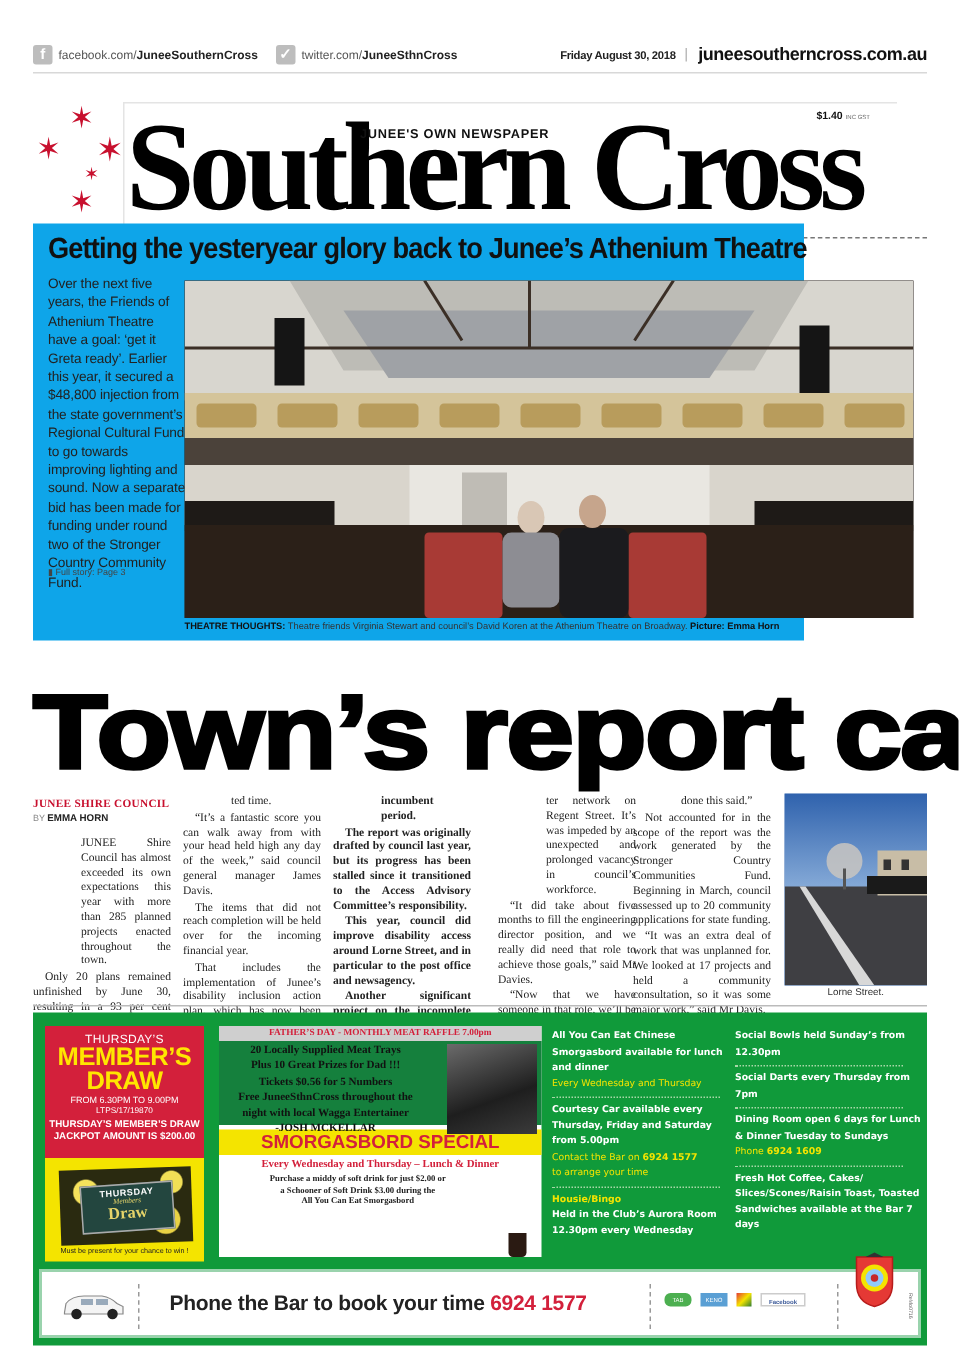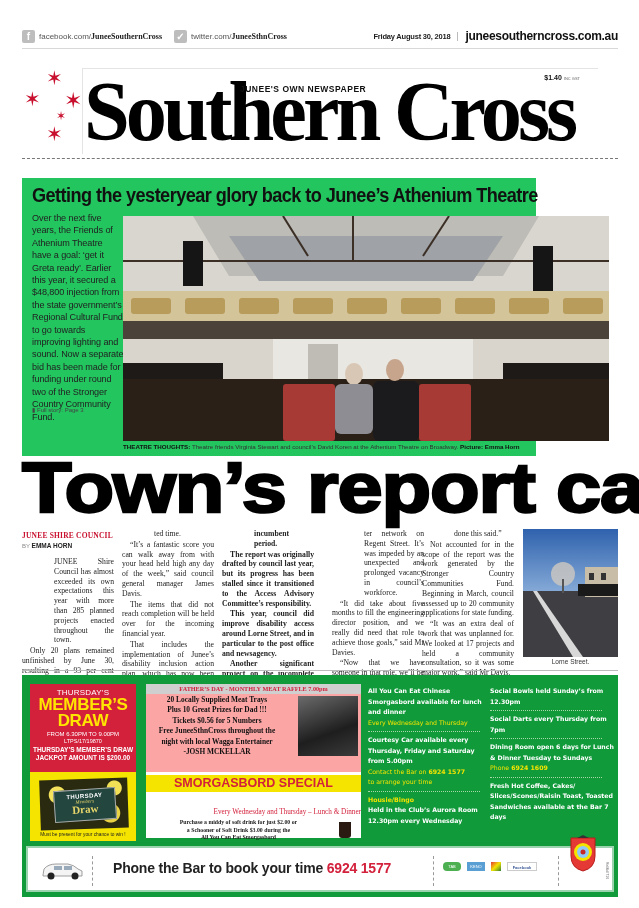--- a/index.html
+++ b/index.html
@@ -3,38 +3,38 @@
 <meta charset="utf-8">
 <style>
   * { box-sizing: border-box; margin: 0; padding: 0; }
   html, body { width: 639px; height: 908px; background: #ffffff; overflow: hidden; }
   body { position: relative; font-family: "Liberation Sans", sans-serif; color: #111; }
 
   
   .topbar { position: absolute; left: 22px; top: 26px; width: 596px; height: 20px; display: flex; align-items: center; font-size: 8px; color: #555; }
   .topbar .soc { display: flex; align-items: center; margin-right: 12px; }
   .topbar .soc .ico { width: 13px; height: 13px; background: #bdbdbd; border-radius: 2px; color: #fff; font-weight: bold; font-size: 10px; display: flex; align-items: center; justify-content: center; margin-right: 4px; font-family: "Liberation Sans", sans-serif; }
-  .topbar .soc b { color: #222; font-family: Liberation Serif, serif; }
+  .topbar .soc b { color: #222; }
   .topbar .spacer { flex: 1; }
   .topbar .date { font-size: 7.5px; font-weight: bold; color: #222; letter-spacing: -0.2px; padding-right: 7px; border-right: 1px solid #bbb; margin-right: 7px; }
   .topbar .site { font-size: 12px; font-weight: bold; color: #111; letter-spacing: -0.3px; }
   .topline { position: absolute; left: 22px; top: 48px; width: 596px; height: 1px; background: #d8d8d8; }
 
   
   .masthead { position: absolute; left: 22px; top: 62px; width: 596px; height: 96px; }
   .masthead .frame { position: absolute; left: 60px; top: 6px; width: 516px; height: 86px; border-top: 1px solid #e4e4e4; border-left: 1px solid #e4e4e4; }
   .star { position: absolute; color: #c8102e; line-height: 1; font-family: "DejaVu Sans", sans-serif; }
   .mast-tag { position: absolute; left: 218px; top: 22px; font-size: 8.5px; font-weight: bold; letter-spacing: 0.5px; color: #111; }
   .mast-title { position: absolute; left: 62px; top: 2px; font-family: "Liberation Serif", serif; font-weight: bold; font-size: 84px; letter-spacing: -4px; line-height: 96px; color: #000; transform: scaleX(0.98); transform-origin: left; }
   .mast-price { position: absolute; right: 38px; top: 12px; font-size: 7px; font-weight: bold; color: #111; }
   .mast-price span { font-weight: normal; font-size: 4px; color: #666; }
   .dashline { position: absolute; left: 22px; top: 158px; width: 596px; height: 0; border-top: 1px dashed #777; }
 
   
-  .feature { position: absolute; left: 22px; top: 178px; width: 514px; height: 278px; background: #22c55e; }
+  .feature { position: absolute; left: 22px; top: 149px; width: 514px; height: 278px; background: #0ea5e9; }
   .feature h2 { position: absolute; left: 10px; top: 6px; font-size: 19.5px; font-weight: bold; letter-spacing: -0.6px; color: #111; font-family: "Liberation Sans", sans-serif; transform: scaleX(0.93); transform-origin: left; white-space: nowrap; }
   .feature .blurb { position: absolute; left: 10px; top: 34px; width: 92px; font-size: 9.1px; line-height: 12.4px; color: #222; letter-spacing: -0.1px; }
   .feature .more { position: absolute; left: 10px; top: 228px; font-size: 6px; color: #444; }
   .feature .photo { position: absolute; left: 101px; top: 38px; width: 486px; height: 225px; overflow: hidden; background: #2a2521; }
   .feature .caption { position: absolute; left: 101px; top: 265px; font-size: 6.2px; color: #333; white-space: nowrap; }
   .feature .caption b { color: #111; }
 
   
   .headline { position: absolute; left: 22px; top: 448px; font-family: "Liberation Sans", sans-serif; font-weight: 900; font-size: 70px; letter-spacing: -1px; line-height: 80px; color: #000; transform: scaleX(1.16); transform-origin: left; white-space: nowrap; -webkit-text-stroke: 2.4px #000; }
 
@@ -66,25 +66,25 @@
   .draw .img { position: absolute; left: 10px; top: 95px; width: 88px; height: 50px; background: radial-gradient(circle at 20% 30%, #f5e25c 0 8px, transparent 9px), radial-gradient(circle at 80% 70%, #e9d244 0 9px, transparent 10px), radial-gradient(circle at 85% 20%, #f1df56 0 7px, transparent 8px), #2a2a10; transform: rotate(-2deg); }
   .draw .sign { position: absolute; left: 24px; top: 105px; width: 62px; height: 32px; background: #23463f; border: 1px solid #aaa; transform: rotate(-4deg); text-align: center; color: #fff; }
   .draw .sign .s1 { font-size: 6px; font-weight: bold; letter-spacing: 0.4px; margin-top: 3px; }
   .draw .sign .s2 { font-size: 5px; font-style: italic; color: #e5d46a; font-family: "Liberation Serif", serif; }
   .draw .sign .s3 { font-size: 11px; font-weight: bold; color: #e5d46a; font-family: "Liberation Serif", serif; line-height: 11px; }
   .draw .must { position: absolute; left: 0; top: 148px; width: 106px; text-align: center; font-size: 4.8px; color: #222; }
 
   .ad .fri { position: absolute; left: 124px; top: 9px; width: 215px; height: 154px; background: #fff; }
   .fri .band { width: 215px; height: 17px; background: #f4e400; color: #d3203b; text-align: center; font-size: 15px; font-weight: bold; line-height: 17px; letter-spacing: -0.1px; }
   .fri .sub { width: 215px; height: 10px; background: #cfcfcf; color: #d3203b; text-align: center; font-family: "Liberation Serif", serif; font-size: 6.2px; font-weight: bold; line-height: 10px; }
-  .fri .body { position: relative; height: 78px; background: #fca5a5; padding-left: 32px; }
+  .fri .body { position: relative; height: 56px; background: #15803d; padding-left: 32px; }
   .fri .body .txt { position: absolute; left: 0; top: 1px; width: 142px; text-align: center; font-family: "Liberation Serif", serif; font-weight: bold; font-size: 7.4px; line-height: 10.4px; color: #111; }
   .fri .body .man { position: absolute; right: 3px; top: 2px; width: 60px; height: 60px; background: linear-gradient(160deg, #6b6b6b, #1e1e1e 60%, #3b3b3b); }
   .fri .smorg { height: 17px; background: #f4e400; color: #d3203b; text-align: center; font-size: 12.5px; font-weight: bold; line-height: 17px; margin-top: 3px; }
-  .fri .every { color: #d3203b; text-align: right; font-family: "Liberation Serif", serif; font-weight: normal; font-size: 7.2px; margin-top: 16px; }
+  .fri .every { color: #d3203b; text-align: center; font-family: "Liberation Serif", serif; font-weight: bold; font-size: 7.2px; margin-top: 2px; }
   .fri .purchase { position: relative; text-align: center; font-family: "Liberation Serif", serif; font-weight: bold; font-size: 5.8px; line-height: 7.6px; color: #222; margin-top: 3px; width: 185px; }
   .fri .glass { position: absolute; right: 10px; top: 138px; width: 12px; height: 16px; background: #2a1a12; border-radius: 0 0 3px 3px; }
 
   .info { position: absolute; font-family: "DejaVu Sans", sans-serif; color: #fff; font-weight: bold; font-size: 6.2px; line-height: 10.5px; }
   .info .y { color: #f4e400; font-weight: normal; }
   .info .yb { color: #f4e400; font-weight: bold; }
   .info .sep { border-top: 1px dotted #a8d8a8; margin: 3px 0; width: 112px; }
   .info1 { left: 346px; top: 11px; width: 118px; }
   .info2 { left: 468px; top: 11px; width: 124px; }
 

